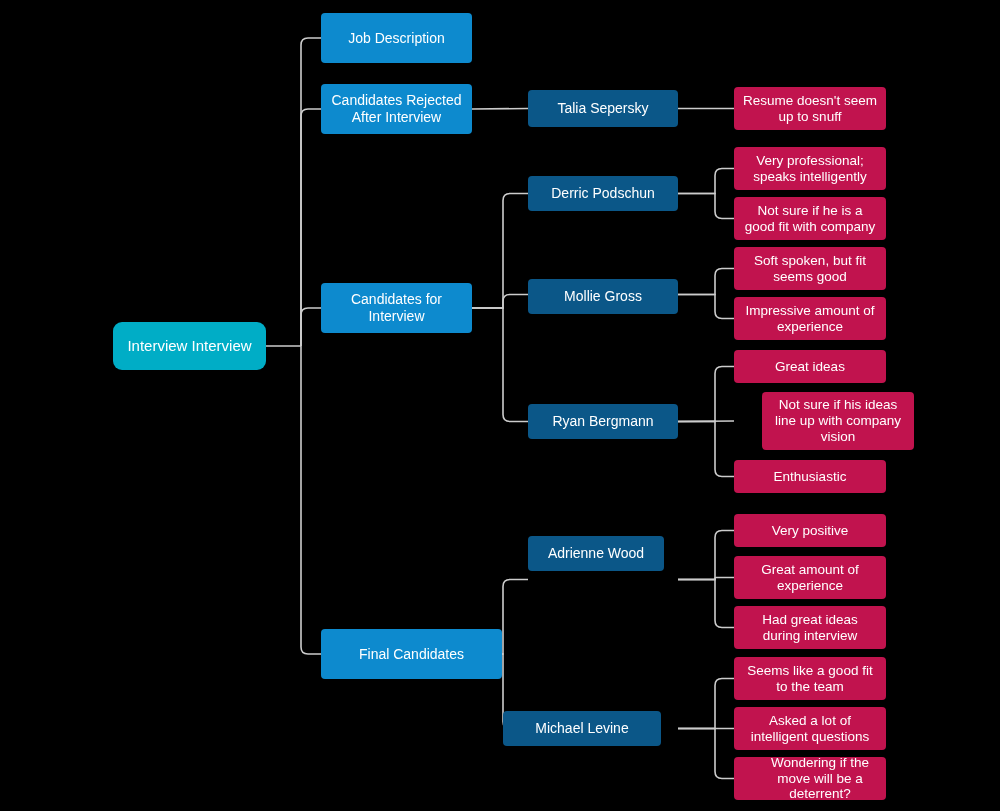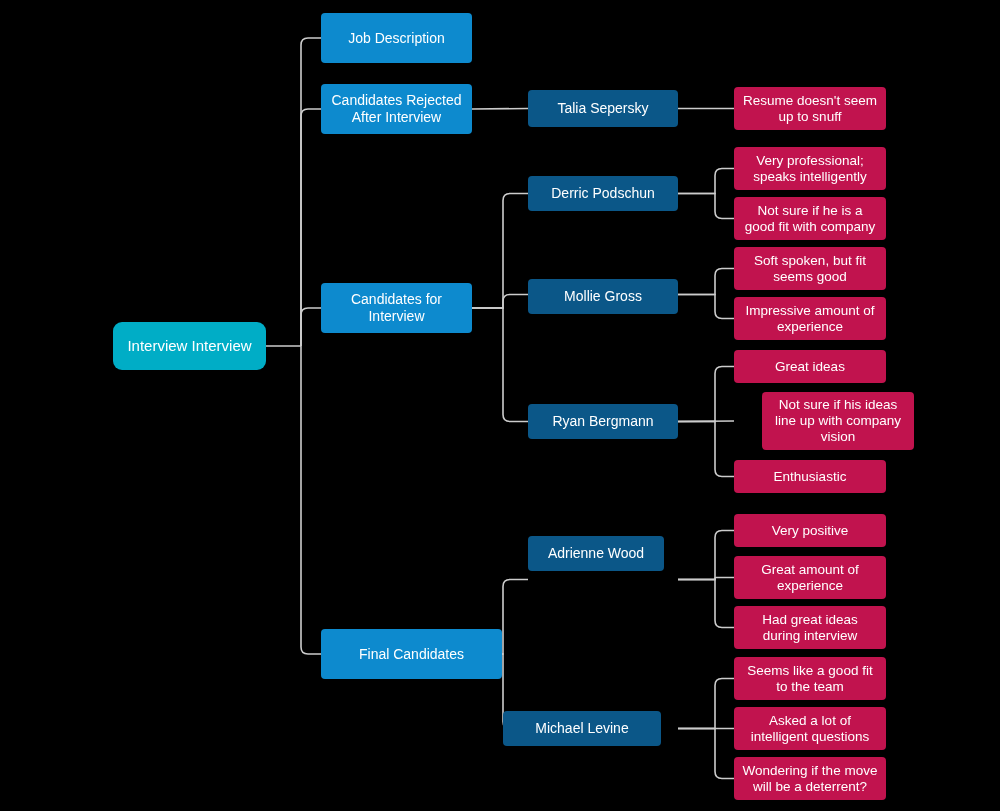--- a/index.html
+++ b/index.html
@@ -113,17 +113,17 @@
       </div>
       <div class="node n-l3" style="left: 734px; top: 606px; width: 152px; height: 43px;">
         <span>Had great ideas during interview</span>
       </div>
       <div class="node n-l3" style="left: 734px; top: 657px; width: 152px; height: 43px;">
         <span>Seems like a good fit to the team</span>
       </div>
       <div class="node n-l3" style="left: 734px; top: 707px; width: 152px; height: 43px;">
         <span>Asked a lot of intelligent questions</span>
       </div>
-      <div class="node n-l3" style="left: 734px; top: 757px; width: 152px; height: 43px;">
+      <div class="node n-l3" style="left: 734px; top: 757px; width: 152px; height: 43px; padding-left: 28px;">
         <span>Wondering if the move will be a deterrent?</span>
       </div>
     </div>
 </div>
 
 </body></html>

